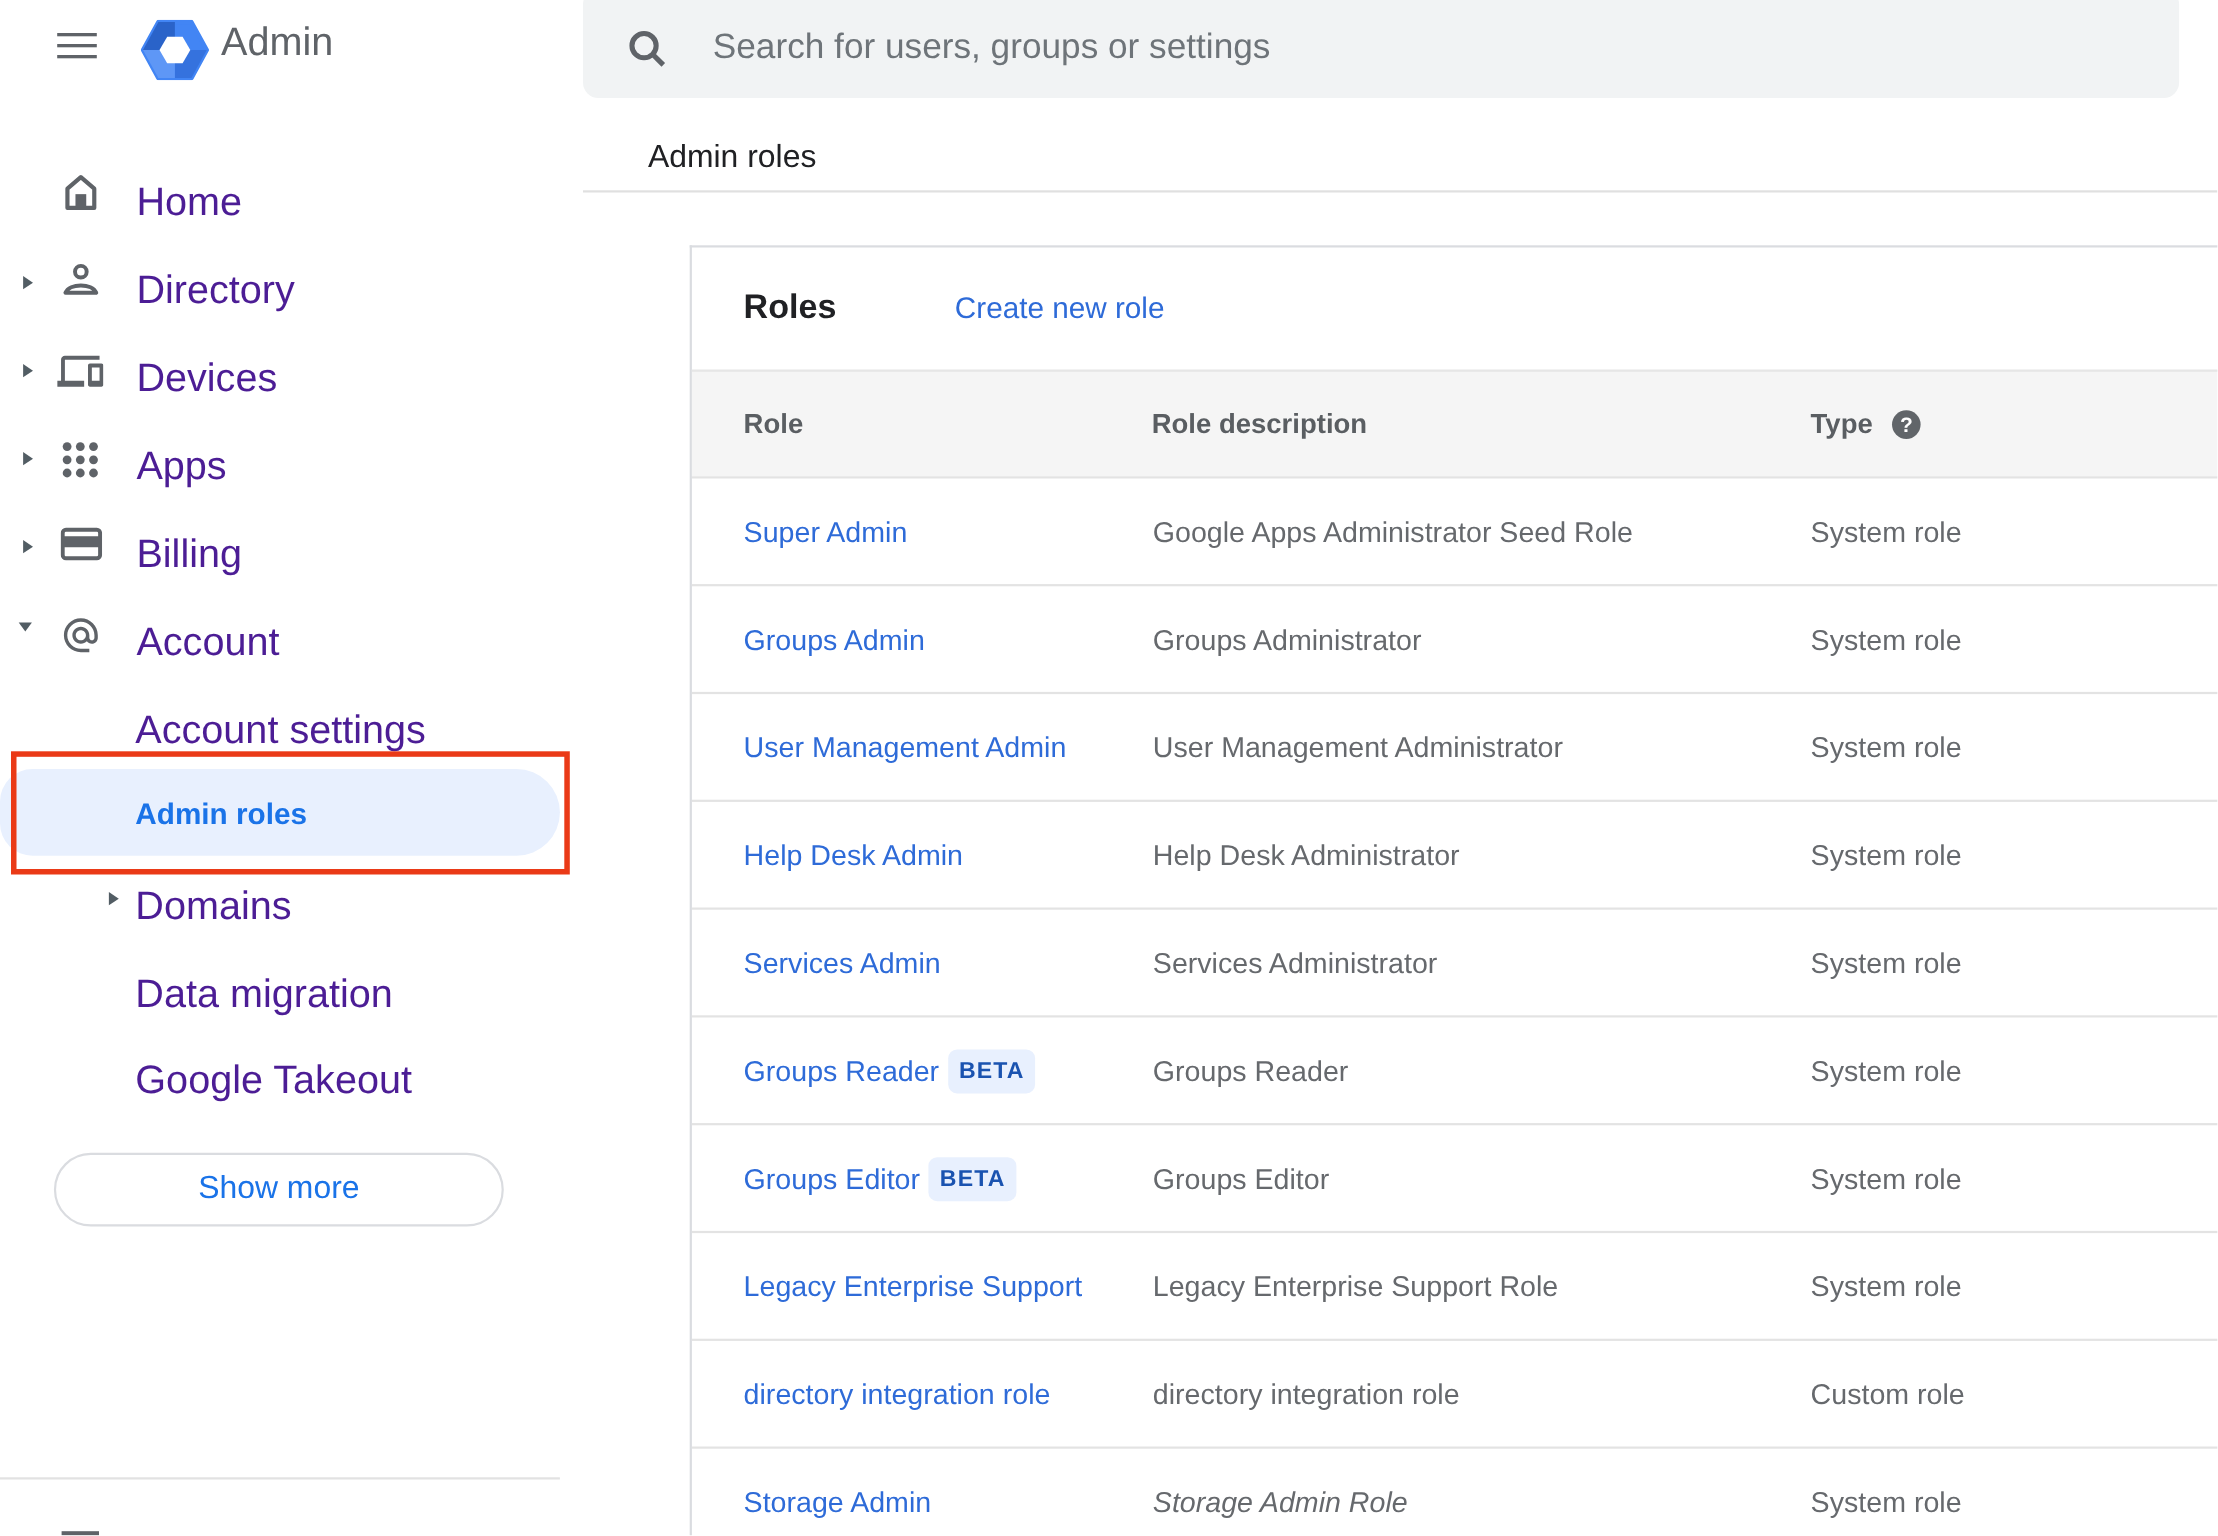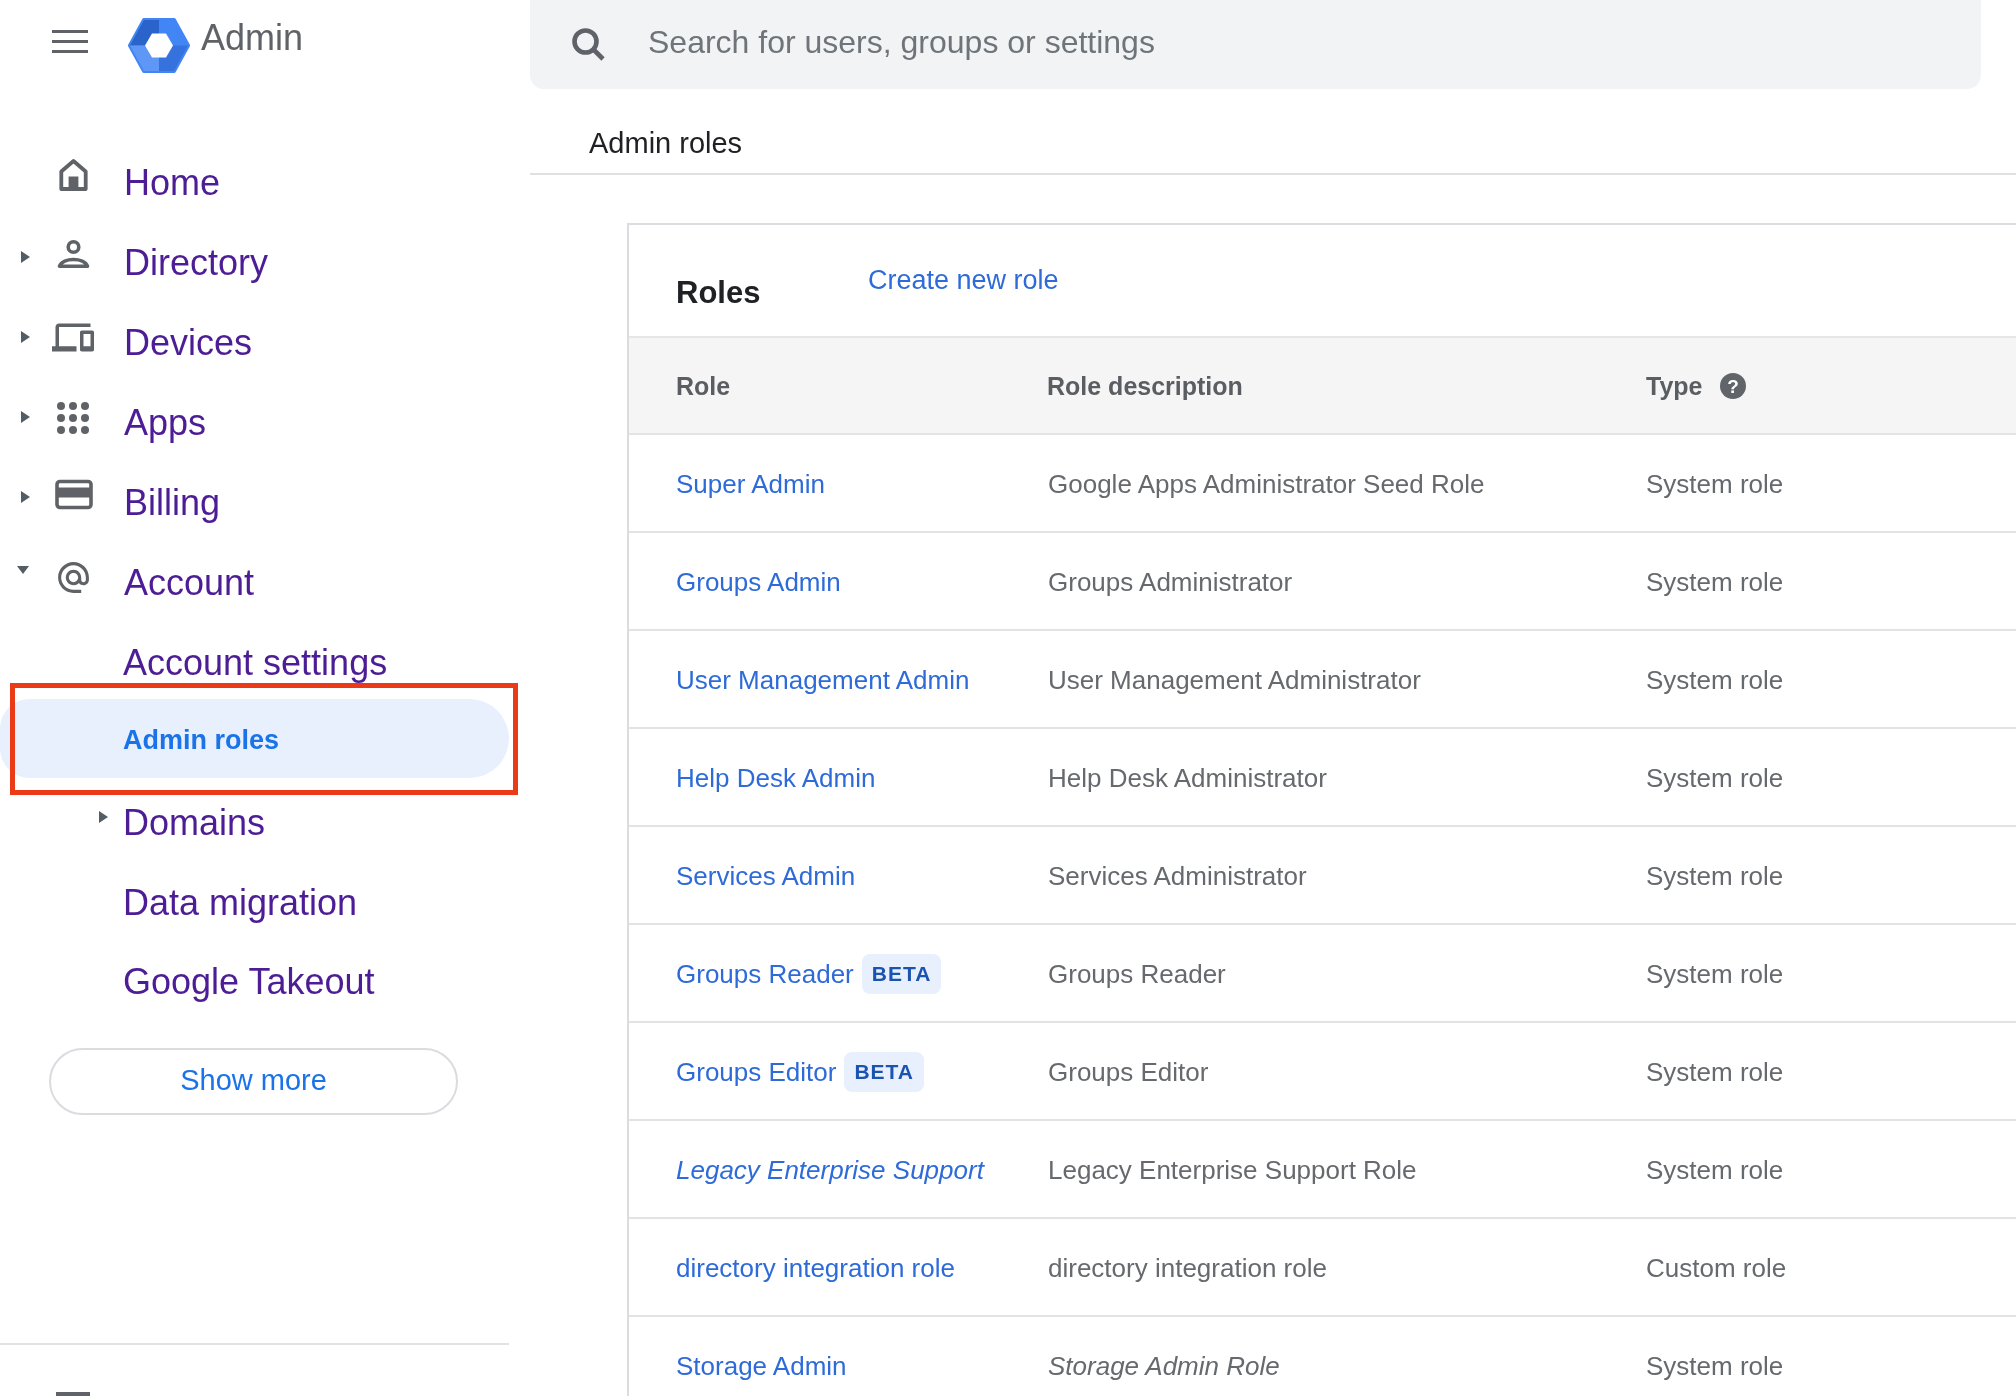--- a/index.html
+++ b/index.html
@@ -105,21 +105,21 @@
   <div class="abs" style="left:49px;top:1048px;width:409px;height:67px;border:2px solid #dadce0;border-radius:34px;box-sizing:border-box;"></div>
   <div class="abs" style="left:49px;top:1048px;width:409px;height:67px;line-height:65px;text-align:center;font-size:29px;color:#1a73e8;">Show more</div>
 
   <div class="abs" style="left:0px;top:1343px;width:509px;height:2px;background:#e2e2e2;"></div>
   <div class="abs" style="left:56px;top:1392px;width:34px;height:4px;background:#5f6368;"></div>
 
   <div class="abs" style="left:589px;top:127px;font-size:29px;color:#202124;">Admin roles</div>
   <div class="abs" style="left:530px;top:173px;width:1486px;height:2px;background:#e0e0e0;"></div>
 
   <div class="abs" style="left:627px;top:223px;width:1400px;height:1200px;border-left:2px solid #dadce0;border-top:2px solid #dadce0;">
-    <div class="abs" style="left:47px;top:50px;font-size:31px;font-weight:bold;color:#202124;">Roles</div>
+    <div class="abs" style="left:47px;top:36px;font-size:31px;font-weight:bold;color:#202124;">Roles</div>
     <div class="abs" style="left:207px;top:40px;font-size:27px;color:#2e6bd8;margin-left:32px;">Create new role</div>
 
     <div class="abs" style="left:0;top:111px;width:1398px;height:97px;background:#f5f5f5;border-top:2px solid #e6e6e6;box-sizing:border-box;">
       <div class="cell" style="left:47px;font-weight:bold;color:#5a5e62;font-size:25px;">Role</div>
       <div class="cell" style="left:418px;font-weight:bold;color:#5a5e62;font-size:25px;">Role description</div>
       <div class="cell" style="left:1017px;font-weight:bold;color:#5a5e62;font-size:25px;">Type</div>
       <svg class="abs" style="left:1090px;top:34px;" width="28" height="28" viewBox="0 0 28 28">
         <circle cx="14" cy="14" r="13" fill="#616569"></circle>
         <text x="14" y="20.5" text-anchor="middle" font-size="19" font-weight="bold" fill="#fff" font-family="Liberation Sans,sans-serif">?</text>
       </svg>
@@ -154,21 +154,21 @@
       <div class="cell link" style="left:47px;">Groups Reader<span class="beta">BETA</span></div>
       <div class="cell desc" style="left:419px;">Groups Reader</div>
       <div class="cell desc" style="left:1017px;">System role</div>
     </div>
     <div class="row" style="top:796px;">
       <div class="cell link" style="left:47px;">Groups Editor<span class="beta">BETA</span></div>
       <div class="cell desc" style="left:419px;">Groups Editor</div>
       <div class="cell desc" style="left:1017px;">System role</div>
     </div>
     <div class="row" style="top:894px;">
-      <div class="cell link" style="left:47px;font-style:italic;">Legacy Enterprise Support</div>
+      <div class="cell link" style="left:47px;">Legacy Enterprise Support</div>
       <div class="cell desc" style="left:419px;">Legacy Enterprise Support Role</div>
       <div class="cell desc" style="left:1017px;">System role</div>
     </div>
     <div class="row" style="top:992px;">
       <div class="cell link" style="left:47px;">directory integration role</div>
       <div class="cell desc" style="left:419px;">directory integration role</div>
       <div class="cell desc" style="left:1017px;">Custom role</div>
     </div>
     <div class="row" style="top:1090px;">
       <div class="cell link" style="left:47px;">Storage Admin</div>

